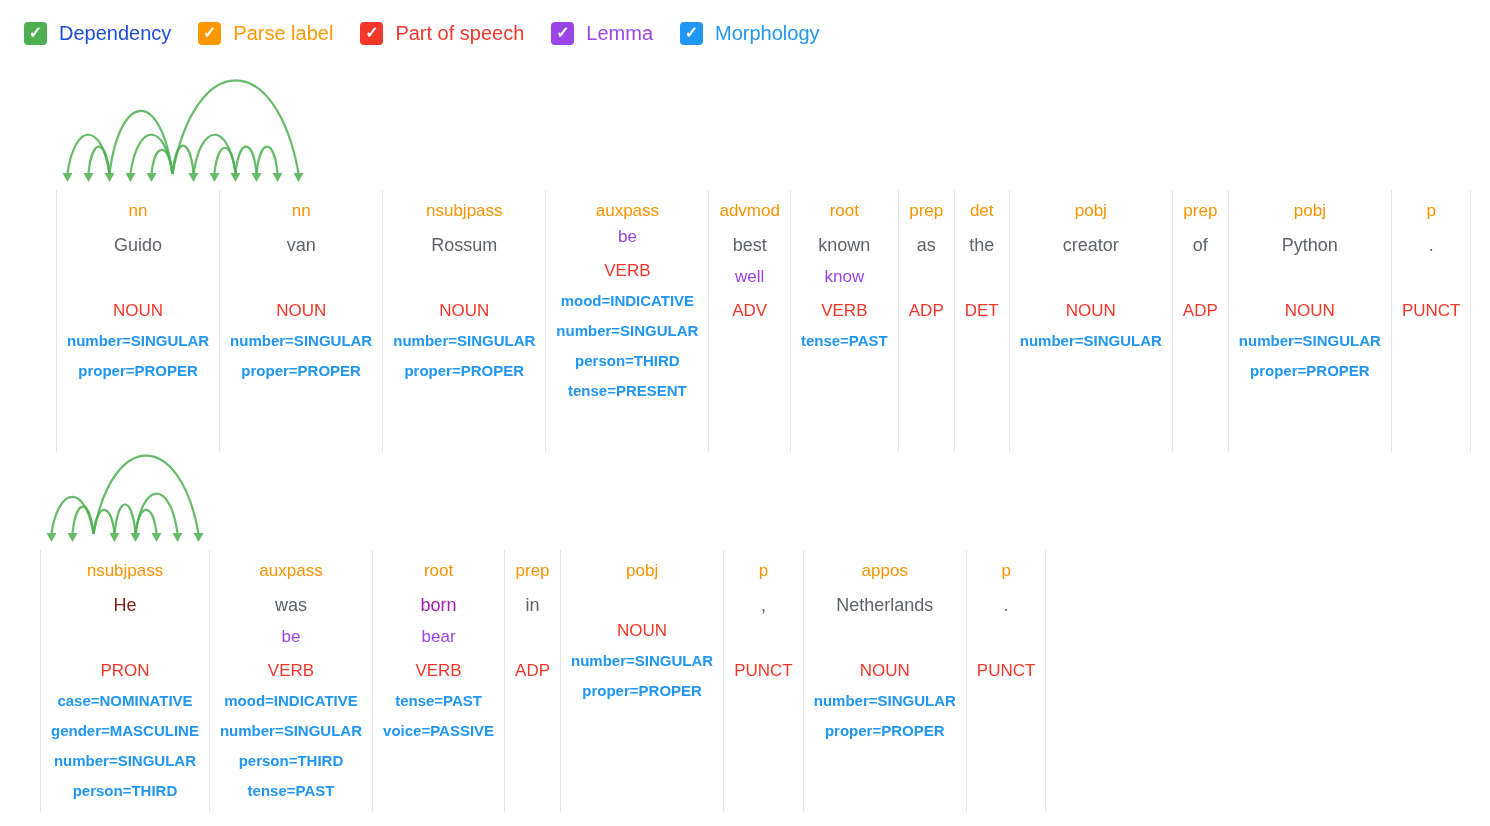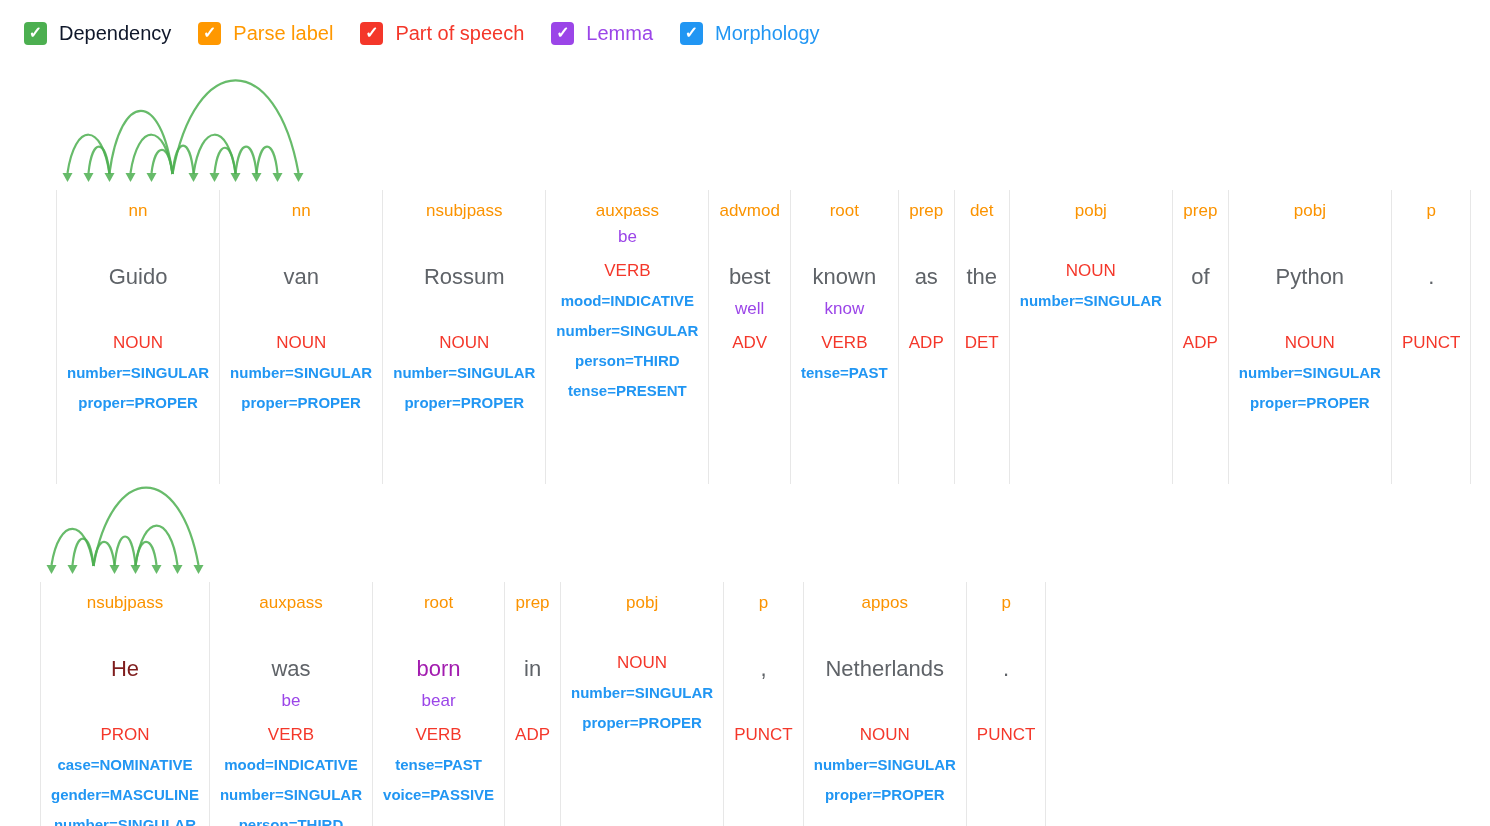--- a/index.html
+++ b/index.html
@@ -21,33 +21,33 @@
   }
   .legend-label { font-size:20px; }
   
   .sentence { position:relative; margin-left:40px; }
   .sentence.first { margin-left:56px; margin-top:26px; }
   .sentence + .sentence { margin-top:2px; }
   svg.arcs { display:block; }
   .token-row { display:inline-flex; align-items:stretch; border-left:1px solid #e7e7e7; }
   .token { border-right:1px solid #e7e7e7; padding:0 10px; text-align:center; }
   .t-label  { height:34px; line-height:42px; font-size:17px; white-space:nowrap; }
-  .t-word   { height:40px; line-height:42px; font-size:22px; white-space:nowrap;margin-top:32px; }
+  .t-word   { height:40px; line-height:42px; font-size:18px; white-space:nowrap; }
   .t-lemma  { height:32px; line-height:26px; font-size:17px; white-space:nowrap; }
   .t-pos    { height:30px; line-height:30px; font-size:17px; white-space:nowrap; }
   .morph-area { min-height:120px; padding-bottom:6px; }
   .t-morph  { height:30px; line-height:30px; font-size:15px; font-weight:bold; white-space:nowrap; }
 </style>
 </head>
 <body>
 
 <div class="legend">
     <div class="legend-item">
       <span class="checkbox" style="background: rgb(76, 175, 80);">✓</span>
-      <span class="legend-label" style="color: #0f172a; text-align: center;">Dependency</span>
+      <span class="legend-label" style="color: #1d4ed8; text-align: center;">Dependency</span>
     </div>
     <div class="legend-item">
       <span class="checkbox" style="background: rgb(255, 152, 0);">✓</span>
       <span class="legend-label" style="color: rgb(255, 152, 0);">Parse label</span>
     </div>
     <div class="legend-item">
       <span class="checkbox" style="background: rgb(244, 55, 42);">✓</span>
       <span class="legend-label" style="color: rgb(244, 55, 42);">Part of speech</span>
     </div>
     <div class="legend-item">
@@ -150,20 +150,21 @@
         </div>
         <div class="token">
           <div class="t-label" style="color: rgb(251, 147, 0);">det</div>
           <div class="t-word" style="color: rgb(95, 99, 104);">the</div>
           <div class="t-lemma" style="color: rgb(155, 69, 232);"></div>
           <div class="t-pos" style="color: rgb(244, 55, 42);">DET</div>
           <div class="morph-area"></div>
         </div>
         <div class="token">
           <div class="t-label" style="color: rgb(251, 147, 0);">pobj</div>
+          <div class="t-word" style="color: rgb(95, 99, 104);">creator</div>
           <div class="t-lemma" style="color: rgb(155, 69, 232);"></div>
           <div class="t-pos" style="color: rgb(244, 55, 42);">NOUN</div>
           <div class="morph-area">
             <div class="t-morph" style="color: rgb(33, 150, 243);">number=SINGULAR</div>
           </div>
         </div>
         <div class="token">
           <div class="t-label" style="color: rgb(251, 147, 0);">prep</div>
           <div class="t-word" style="color: rgb(95, 99, 104);">of</div>
           <div class="t-lemma" style="color: rgb(155, 69, 232);"></div>

